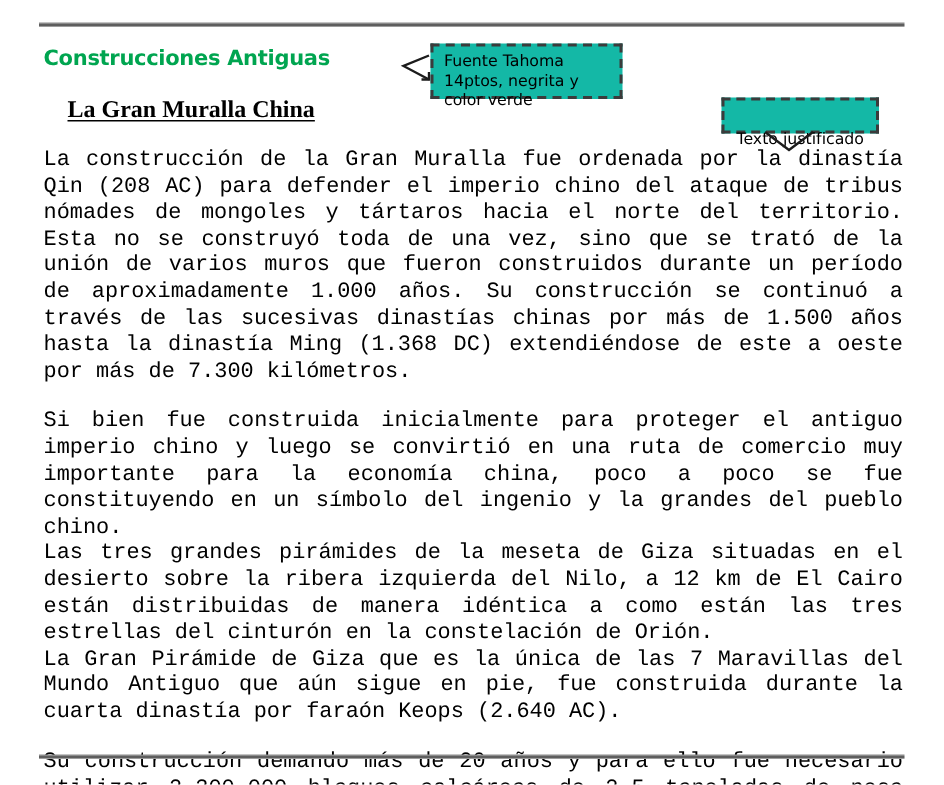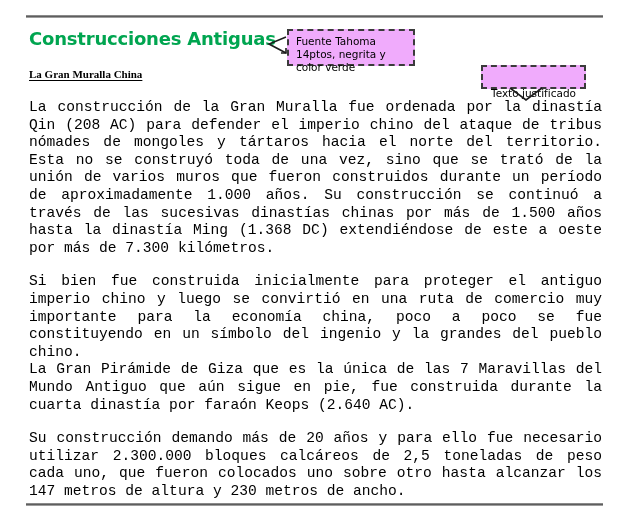--- a/index.html
+++ b/index.html
@@ -31,36 +31,36 @@
   .doc {
     position: absolute;
     left: 29px;
     top: 28px;
     width: 573px;
   }
 
   
   .doc-title {
     font-family: "DejaVu Sans", "Liberation Sans", sans-serif;
-    font-size: 18px;
+    font-size: 14px;
     font-weight: bold;
     color: #00a550;
     letter-spacing: -0.2px;
     line-height: 22px;
     margin: 0;
     white-space: nowrap;
   }
 
   
   .section-heading {
-    font-size: 11px;
+    font-size: 16px;
     line-height: 18px;
     text-decoration: underline;
     text-underline-offset: 2px;
-    margin: 0;
+    margin: 16px;
     white-space: nowrap;
   }
   .heading-muralla { margin-top: 15px; }
   .heading-piramides { margin-top: 18px; }
 
   
   .para {
     font-size: 14.6px;
     line-height: 17.6px;
     text-align: justify;
@@ -68,21 +68,21 @@
     margin: 0;
     font-family: Liberation Mono, monospace;
   }
   .para.first-block { margin-top: 16px; }
   .para.gap-above { margin-top: 16px; }
   .para.tight { margin-top: 0; }
 
   
   .callout {
     position: absolute;
-    background: #f0abfc;
+    background: #14b8a6;
     border: 2px dashed #3b3b3b;
     font-family: "DejaVu Sans", "Liberation Sans", sans-serif;
     font-size: 10.5px;
     line-height: 13px;
     color: #000000;
     box-sizing: border-box;
   }
   .callout-font-note {
     left: 287px;
     top: 29px;
@@ -130,20 +130,21 @@
 
   <h2 class="section-heading heading-muralla">La Gran Muralla China</h2>
 
   <p class="para first-block">La construcción de la Gran Muralla fue ordenada por la dinastía Qin (208 AC) para defender el imperio chino del ataque de tribus nómades de mongoles y tártaros hacia el norte del territorio. Esta no se construyó toda de una vez, sino que se trató de la unión de varios muros que fueron construidos durante un período de aproximadamente 1.000 años. Su construcción se continuó a través de las sucesivas dinastías chinas por más de 1.500 años hasta la dinastía Ming (1.368 DC) extendiéndose de este a oeste por más de 7.300 kilómetros.</p>
 
   <p class="para gap-above">Si bien fue construida inicialmente para proteger el antiguo imperio chino y luego se convirtió en una ruta de comercio muy importante para la economía china, poco a poco se fue constituyendo en un símbolo del ingenio y la grandes del pueblo chino.</p>
 
 
 
 
+  <p class="para tight">Las tres grandes pirámides de la meseta de Giza situadas en el desierto sobre la ribera izquierda del Nilo, a 12 km de El Cairo están distribuidas de manera idéntica a como están las tres estrellas del cinturón en la constelación de Orión.</p>
 
   <p class="para tight">La Gran Pirámide de Giza que es la única de las 7 Maravillas del Mundo Antiguo que aún sigue en pie, fue construida durante la cuarta dinastía por faraón Keops (2.640 AC).</p>
 
   <p class="para gap-above">Su construcción demando más de 20 años y para ello fue necesario utilizar 2.300.000 bloques calcáreos de 2,5 toneladas de peso cada uno, que fueron colocados uno sobre otro hasta alcanzar los 147 metros de altura y 230 metros de ancho.</p>
 
 </div>
 
 <div class="leader-chevron">
   <svg width="22" height="20" viewBox="0 0 22 20" xmlns="http://www.w3.org/2000/svg">
     <polyline points="19,1 2,8 19,17" fill="none" stroke="#1c1c1c" stroke-width="1.6"></polyline>

